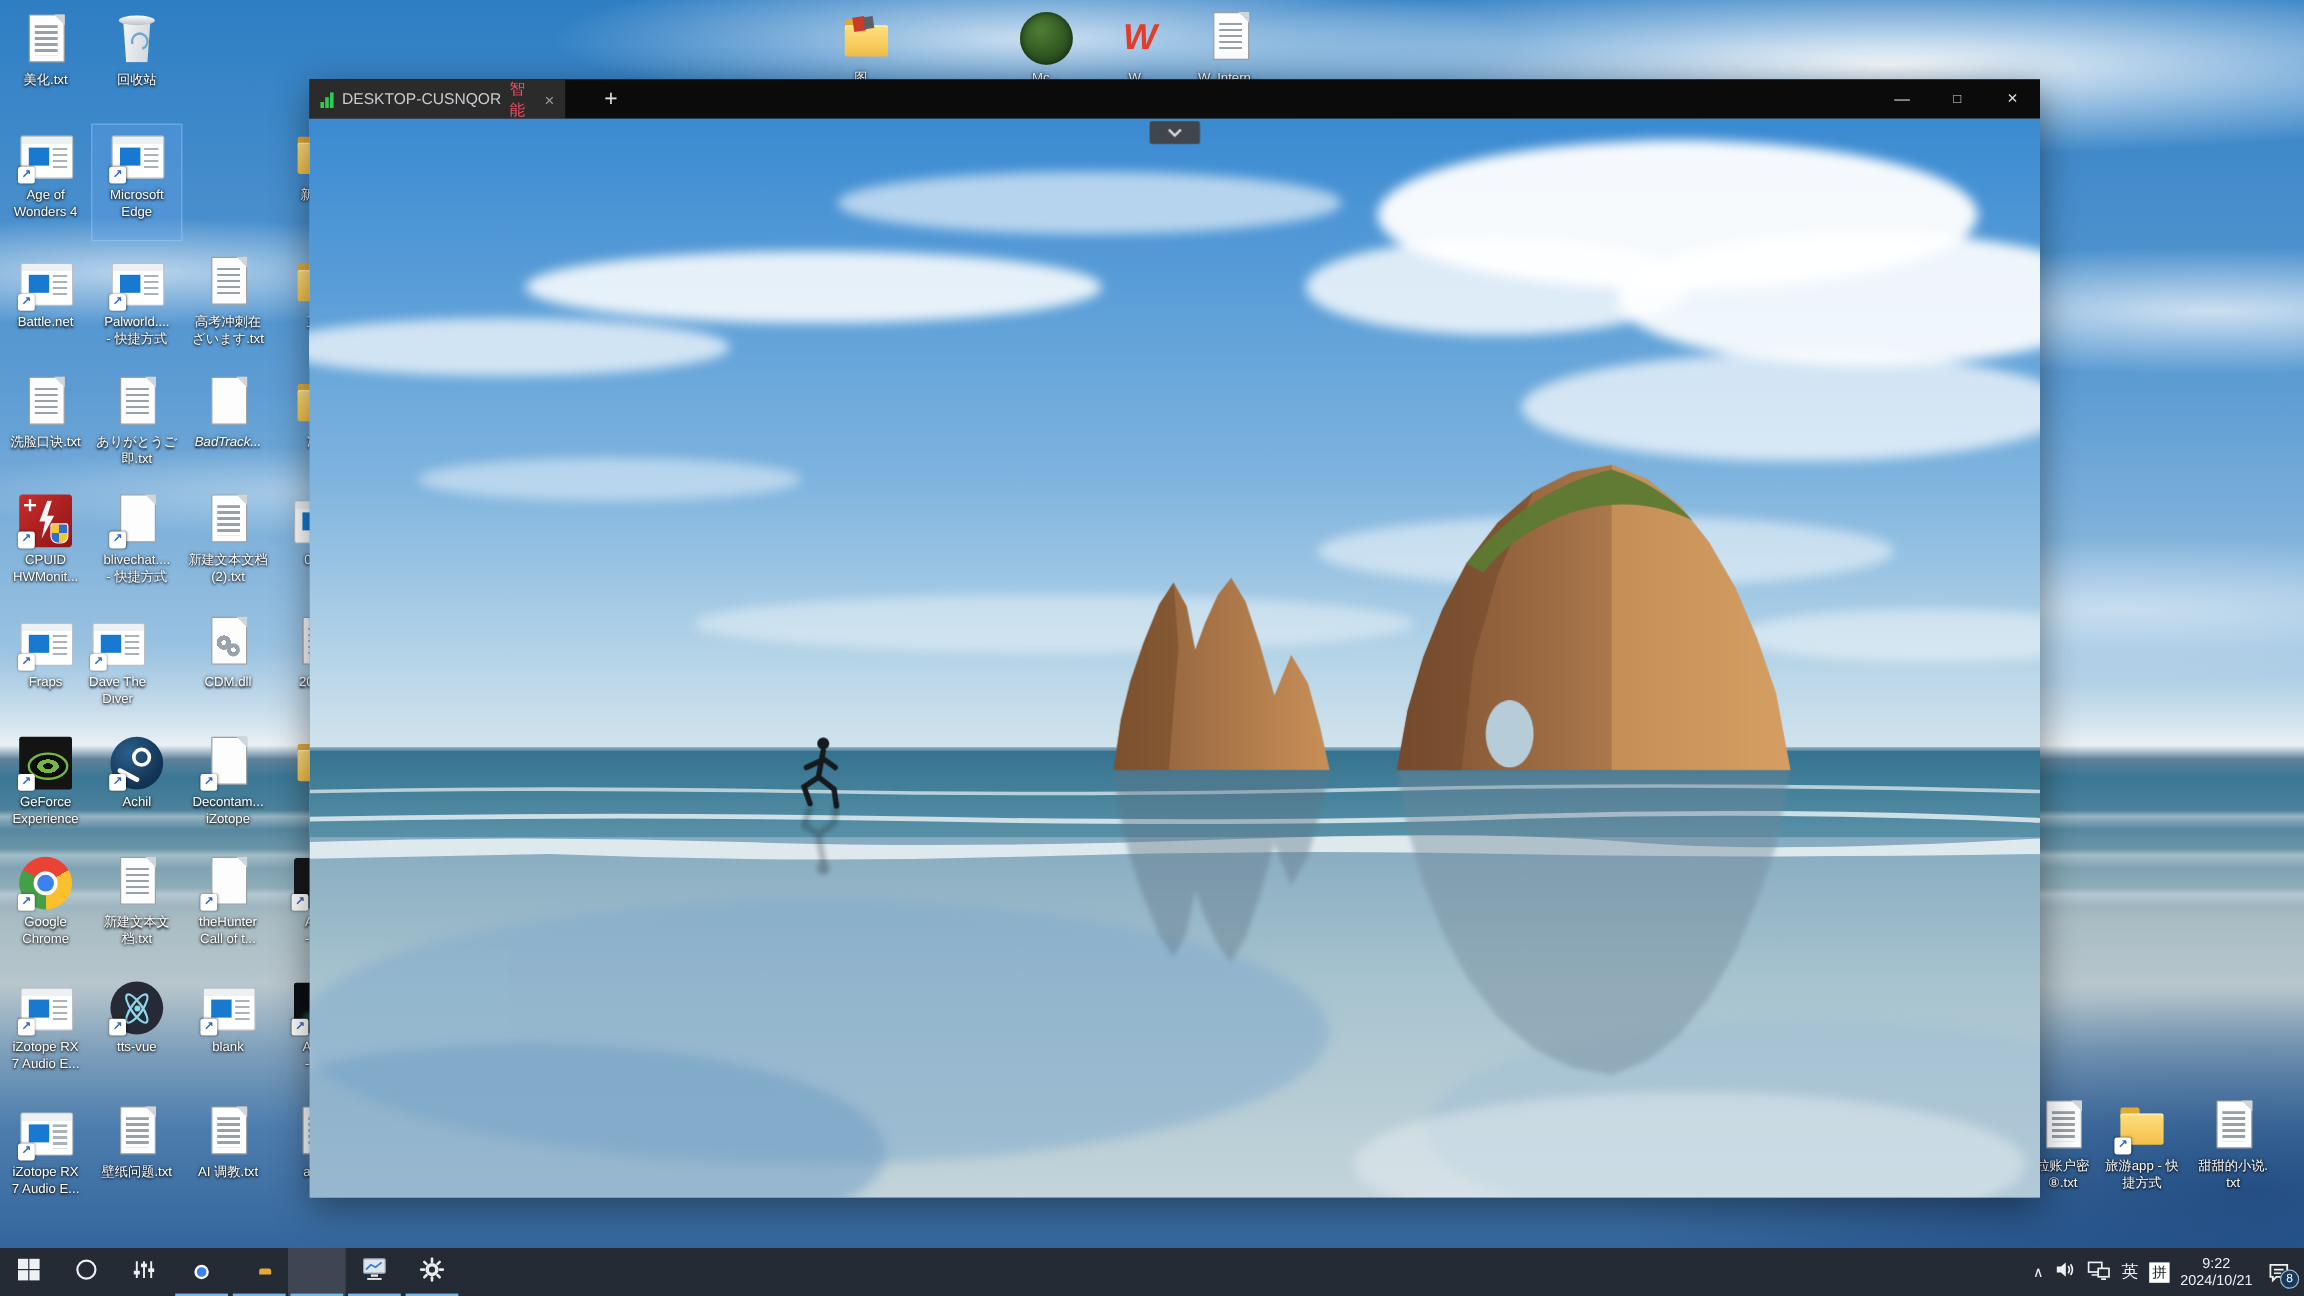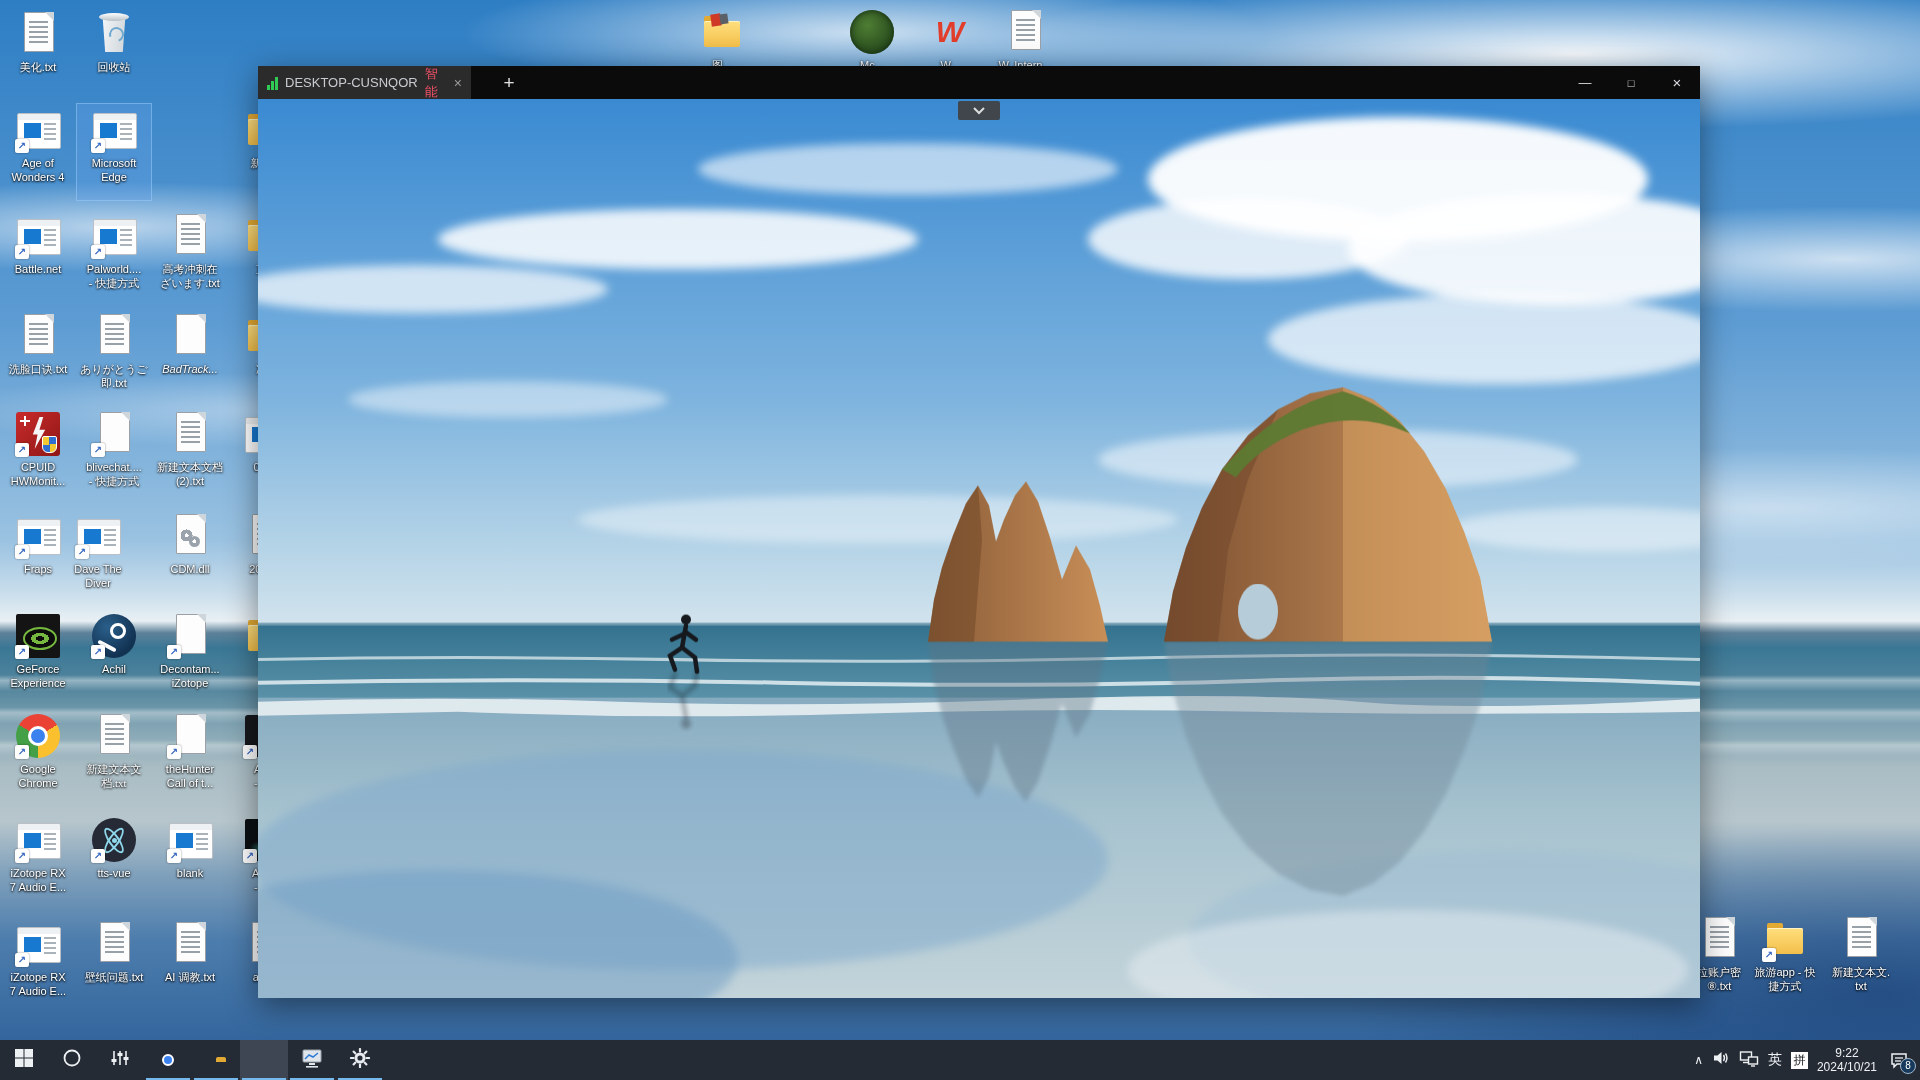--- a/index.html
+++ b/index.html
@@ -372,21 +372,21 @@
           <span class="gchrome">
             <i></i>
           </span>
           <span class="sarrow"></span>
         </div>
         <div class="dlabel">
           <span>Google</span>
           <span>Chrome</span>
         </div>
       </div>
-      <div class="dicon" style="left: 77px; top: 710px; font-family: Liberation Serif, serif;">
+      <div class="dicon" style="left: 77px; top: 710px;">
         <div class="dglyph">
           <span class="pg lines"></span>
         </div>
         <div class="dlabel">
           <span>新建文本文</span>
           <span>档.txt</span>
         </div>
       </div>
       <div class="dicon" style="left: 153px; top: 710px;">
         <div class="dglyph">
@@ -602,21 +602,21 @@
         <div class="dlabel">
           <span>旅游app - 快</span>
           <span>捷方式</span>
         </div>
       </div>
       <div class="dicon" style="left: 1824px; top: 913px;">
         <div class="dglyph">
           <span class="pg lines"></span>
         </div>
         <div class="dlabel">
-          <span>新建文本文.</span>
+          <span>甜甜的小说.</span>
           <span>txt</span>
         </div>
       </div>
     </div>
 
   <div class="rwin">
     <div class="rtitle">
       <div class="rtab">
         <span class="sigicon">
             <i></i>

